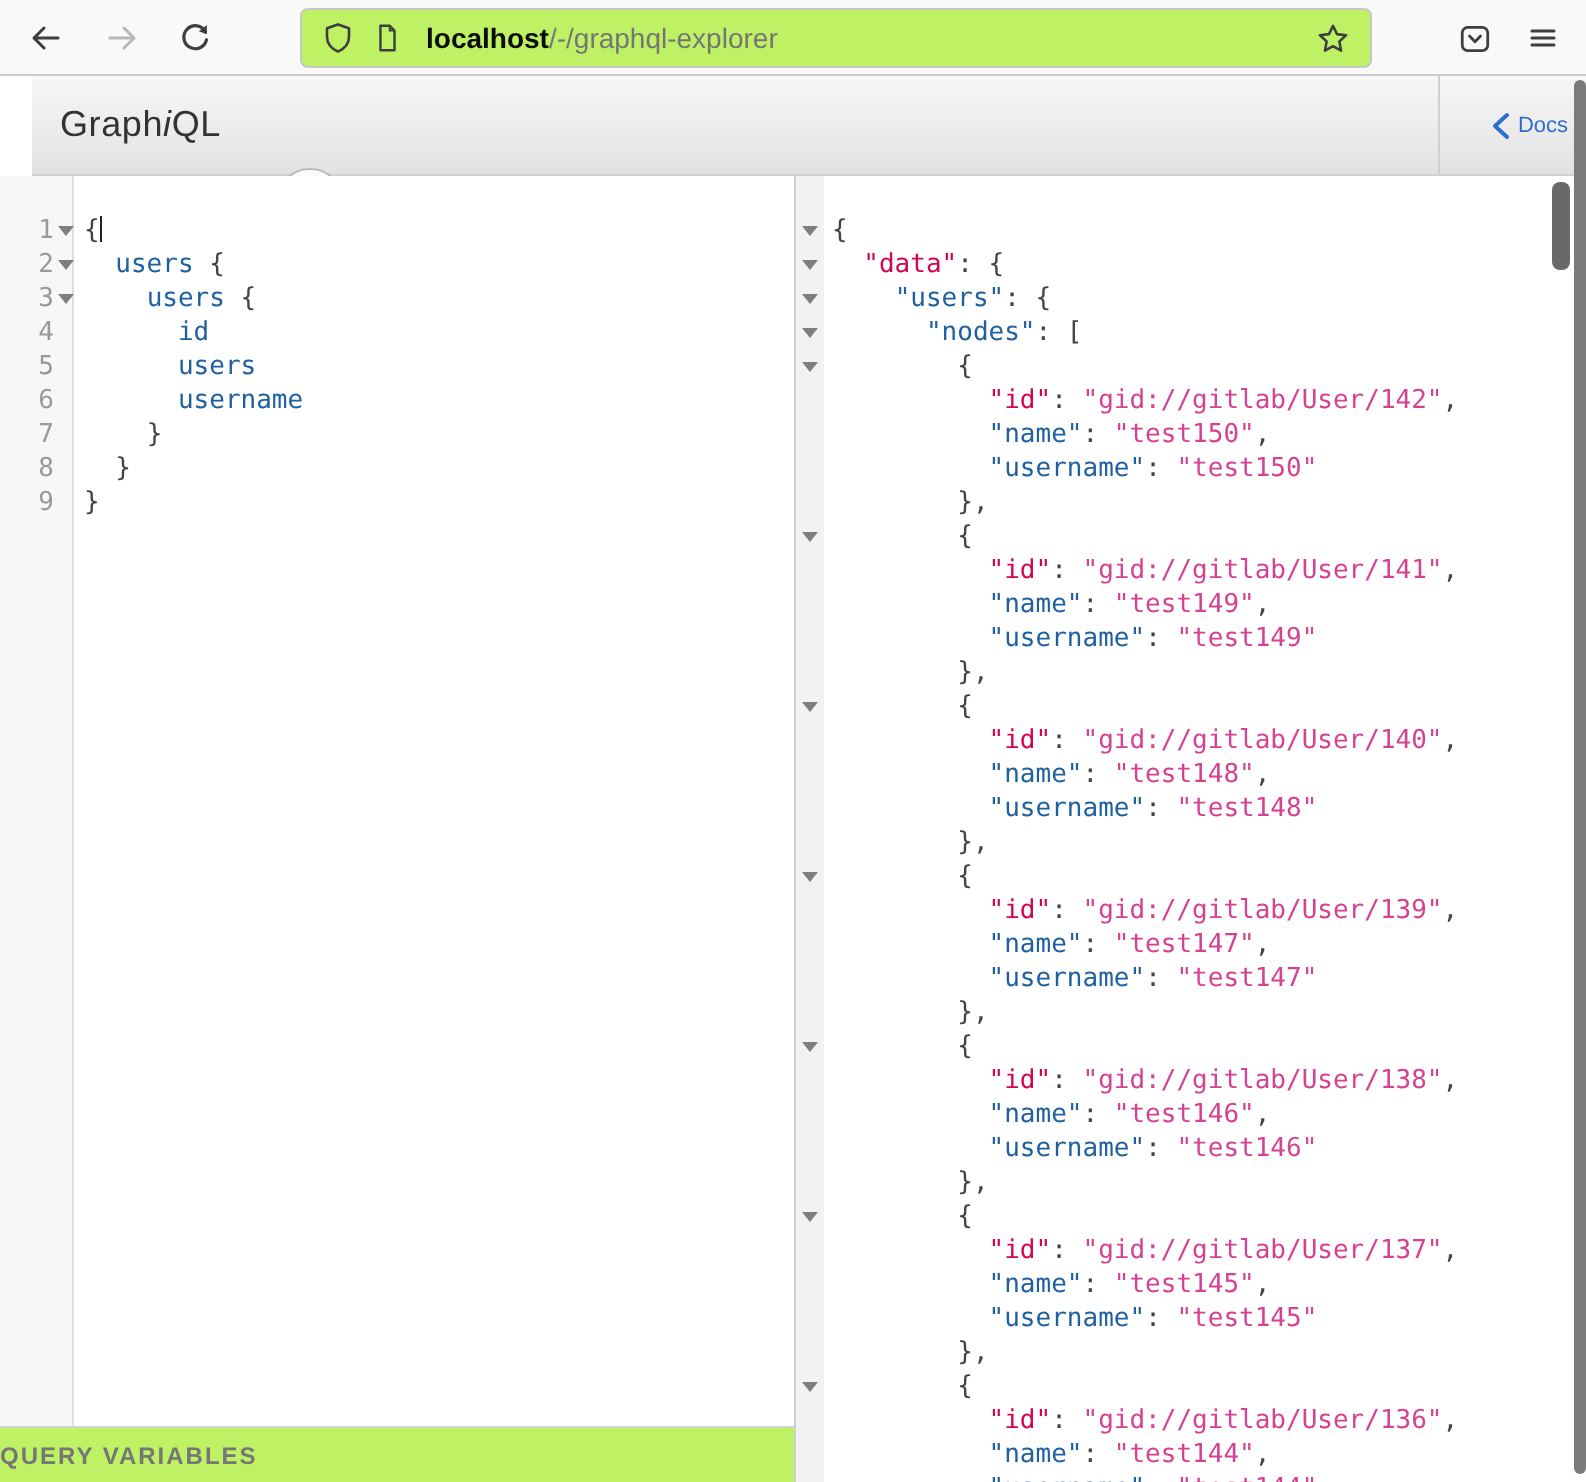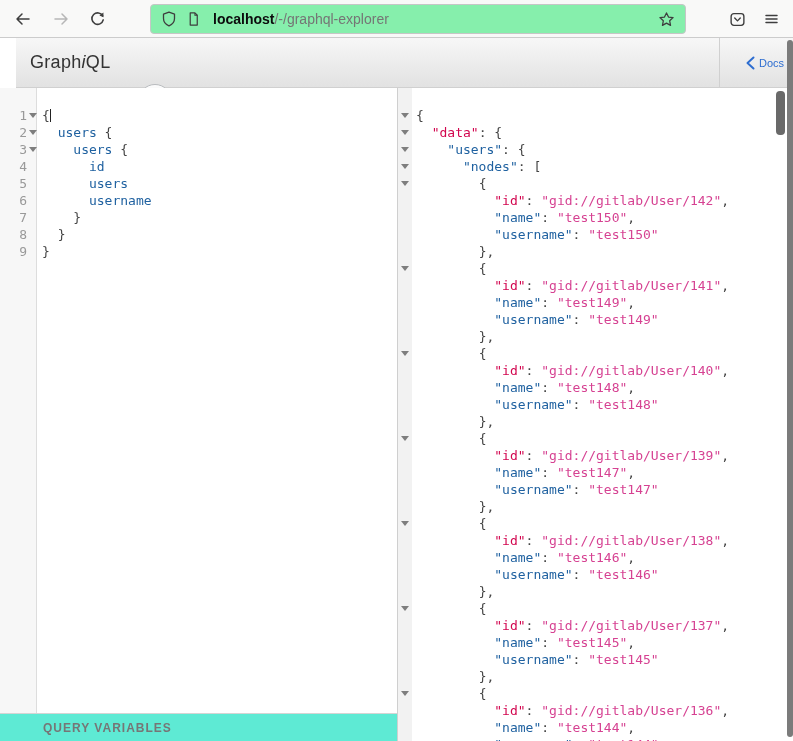--- a/index.html
+++ b/index.html
@@ -12,21 +12,21 @@
             background:#f9f9f8; border-bottom:1px solid #cccccc;
             display:flex; align-items:center; }
   .navbtn { position:absolute; top:7px; width:26px; height:24px;
             display:flex; align-items:center; justify-content:center;
             color:#3e3e3e; background:transparent; border:none; }
   .navbtn svg { display:block; }
   .nav-back { left:9px; }
   .nav-fwd  { left:48px; color:#b7b7b7; }
   .nav-reload { left:84px; }
   .urlbar { position:absolute; left:150px; top:4px; width:536px; height:30px;
-            background:#86efac; border:1px solid #c6c6c6; border-radius:4px;
+            background:#bef264; border:1px solid #c6c6c6; border-radius:4px;
             display:flex; align-items:center; }
   .urlbar .icon { display:flex; align-items:center; justify-content:center;
                   color:#3e3e3e; }
   .i-shield { margin-left:10px; }
   .i-page   { margin-left:9px; }
   .urltext { margin-left:12px; font-size:14px; white-space:nowrap; flex:1;
              overflow:hidden; }
   .url-host { color:#0c0c0d; font-weight:600; }
   .url-path { color:#757575; font-weight:400; }
   .i-star { margin-right:10px; color:#3e3e3e; }
@@ -80,22 +80,22 @@
   .editor-area .fold-tri { left:29px; }
   .editor-area .code { display:inline-block; margin-left:42px; }
   .cursor { display:inline-block; width:1px; height:13px; background:#222;
             vertical-align:-2px; }
   .tk-punct { color:var(--punct); }
   .tk-field { color:var(--field-blue); }
   .tk-kblue { color:var(--field-blue); }
   .tk-kred  { color:var(--key-red); }
   .tk-str   { color:var(--str-pink); }
 
-  .varbar { height:28px; background:#5eead4; border-top:1px solid #d4d4d4;
-            display:flex; align-items:center; padding-left:43px;
+  .varbar { height:28px; background:#bef264; border-top:1px solid #d4d4d4;
+            display:flex; align-items:center; 
             font-size:12px; font-weight:700; letter-spacing:1px; color:#767676; }
 
   .result-pane { position:relative; flex:1; height:653px; background:#fff;
                  overflow:hidden; }
   .result-gutter-bg { position:absolute; left:0; top:0; bottom:0; width:14px;
                       background:#f2f2f2; }
   .result-pane .fold-tri { left:3px; }
   .result-pane .code { display:inline-block; margin-left:18px; }
 
   .result-scroll-thumb { position:absolute; right:8px; top:3px; width:9px;

